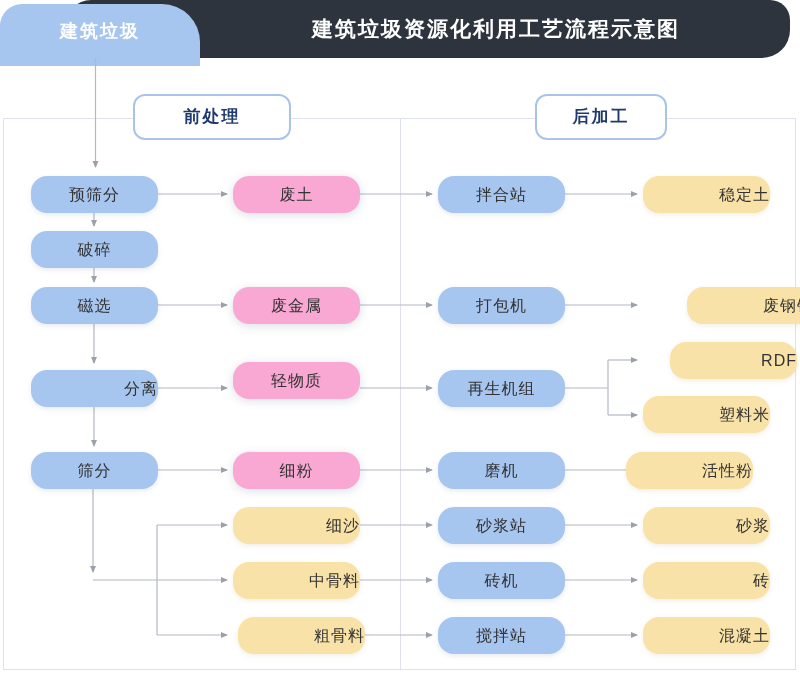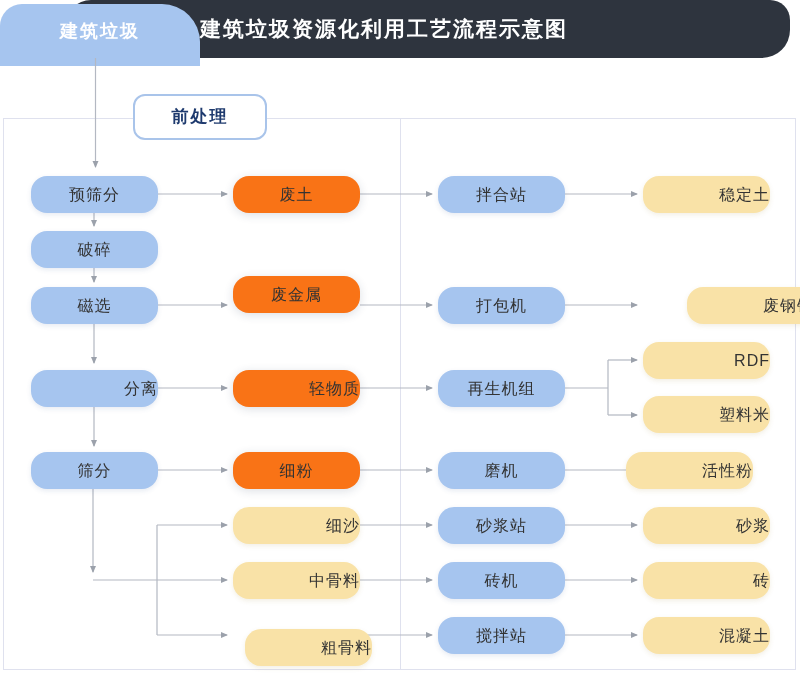--- a/index.html
+++ b/index.html
@@ -9,21 +9,21 @@
     background:#ffffff;
   }
   
   .topbar{
     position:absolute;left:65px;top:0;width:725px;height:58px;
     background:#2e343e;
     border-radius:26px 20px 28px 0;
   }
   .title{
     position:absolute;left:200px;top:0;width:592px;height:42px;
-    line-height:58px;text-align:left;
+    line-height:58px;text-align:center;
     color:#ffffff;font-size:21px;font-weight:bold;letter-spacing:2px;
   }
   .tab{
     position:absolute;left:0;top:4px;width:200px;height:62px;
     background:#a6c5ef;border-radius:22px 38px 0 0;
     line-height:54px;text-align:center;
     color:#ffffff;font-size:18px;font-weight:bold;letter-spacing:2px;
   }
   
   .panel{
@@ -35,34 +35,34 @@
     background:#dfe1ee;
   }
   
   .badge{
     position:absolute;top:94px;height:46px;box-sizing:border-box;
     background:#ffffff;border:2px solid #a9c4ea;border-radius:12px;
     line-height:42px;text-align:center;
     color:#1e3a6e;font-size:17px;font-weight:bold;letter-spacing:2px;
     z-index:4;
   }
-  .badge.pre{left:133px;width:134px;}
+  .badge.pre{left:133px;width:158px;}
   .badge.post{left:535px;width:132px;}
   
   svg.wires{position:absolute;left:0;top:0;z-index:2;}
   
   .node{
     position:absolute;width:127px;height:37px;box-sizing:border-box;
     border-radius:16px;line-height:37px;text-align:center;
     font-size:16px;font-weight:500;color:#333333;letter-spacing:1px;
     z-index:3;
   }
   .node.blue{background:#a6c5ef;box-shadow:0 2px 5px rgba(60,90,150,0.12);}
   .node.yellow{background:#f9e2a7;box-shadow:0 2px 5px rgba(150,120,40,0.12);text-align:right;}
-  .node.white{background:#f97316;box-shadow:0 2px 10px rgba(40,55,90,0.16);}
+  .node.white{background:#f9a8d4;box-shadow:0 2px 10px rgba(40,55,90,0.16);}
 </style>
 </head>
 <body>
 
 <div class="stage">
 
   <div class="topbar"></div>
   <div class="title">建筑垃圾资源化利用工艺流程示意图</div>
   <div class="tab">建筑垃圾</div>
 
@@ -111,44 +111,45 @@
 
       <path d="M93,489 V572" marker-end="url(#arr)"></path>
       <path d="M93,580 H227" marker-end="url(#arr)"></path>
       <path d="M157,525 V635"></path>
       <path d="M157,525 H227" marker-end="url(#arr)"></path>
       <path d="M157,635 H227" marker-end="url(#arr)"></path>
     </g>
   </svg>
 
   <div class="badge pre">前处理</div>
+  <div class="badge post">后加工</div>
 
   <div id="nodes">
       <div class="node blue" style="left: 31px; top: 176px;">预筛分</div>
       <div class="node blue" style="left: 31px; top: 231px;">破碎</div>
       <div class="node blue" style="left: 31px; top: 287px;">磁选</div>
       <div class="node blue" style="left: 31px; top: 370px; text-align: right;">分离</div>
       <div class="node blue" style="left: 31px; top: 452px;">筛分</div>
       <div class="node white" style="left: 233px; top: 176px;">废土</div>
-      <div class="node white" style="left: 233px; top: 276px;">废金属</div>
-      <div class="node white" style="left: 233px; top: 370px; text-align: right;">轻物质</div>
+      <div class="node white" style="left: 233px; top: 287px;">废金属</div>
+      <div class="node white" style="left: 233px; top: 362px;">轻物质</div>
       <div class="node white" style="left: 233px; top: 452px;">细粉</div>
       <div class="node yellow" style="left: 233px; top: 507px;">细沙</div>
       <div class="node yellow" style="left: 233px; top: 562px;">中骨料</div>
-      <div class="node yellow" style="left: 245px; top: 617px; margin-top: 12px;">粗骨料</div>
+      <div class="node yellow" style="left: 238px; top: 617px;">粗骨料</div>
       <div class="node blue" style="left: 438px; top: 176px;">拌合站</div>
       <div class="node blue" style="left: 438px; top: 287px;">打包机</div>
       <div class="node blue" style="left: 438px; top: 370px;">再生机组</div>
       <div class="node blue" style="left: 438px; top: 452px;">磨机</div>
       <div class="node blue" style="left: 438px; top: 507px;">砂浆站</div>
       <div class="node blue" style="left: 438px; top: 562px;">砖机</div>
       <div class="node blue" style="left: 438px; top: 617px;">搅拌站</div>
       <div class="node yellow" style="left: 643px; top: 176px;">稳定土</div>
       <div class="node yellow" style="left: 643px; top: 287px; margin-left: 44px;">废钢铁</div>
-      <div class="node yellow" style="left: 643px; top: 342px;">RDF</div>
+      <div class="node yellow" style="left: 670px; top: 342px;">RDF</div>
       <div class="node yellow" style="left: 643px; top: 396px;">塑料米</div>
       <div class="node yellow" style="left: 626px; top: 452px;">活性粉</div>
       <div class="node yellow" style="left: 643px; top: 507px;">砂浆</div>
       <div class="node yellow" style="left: 643px; top: 562px;">砖</div>
       <div class="node yellow" style="left: 643px; top: 617px;">混凝土</div>
     </div>
 
 </div>
 
 </body></html>

